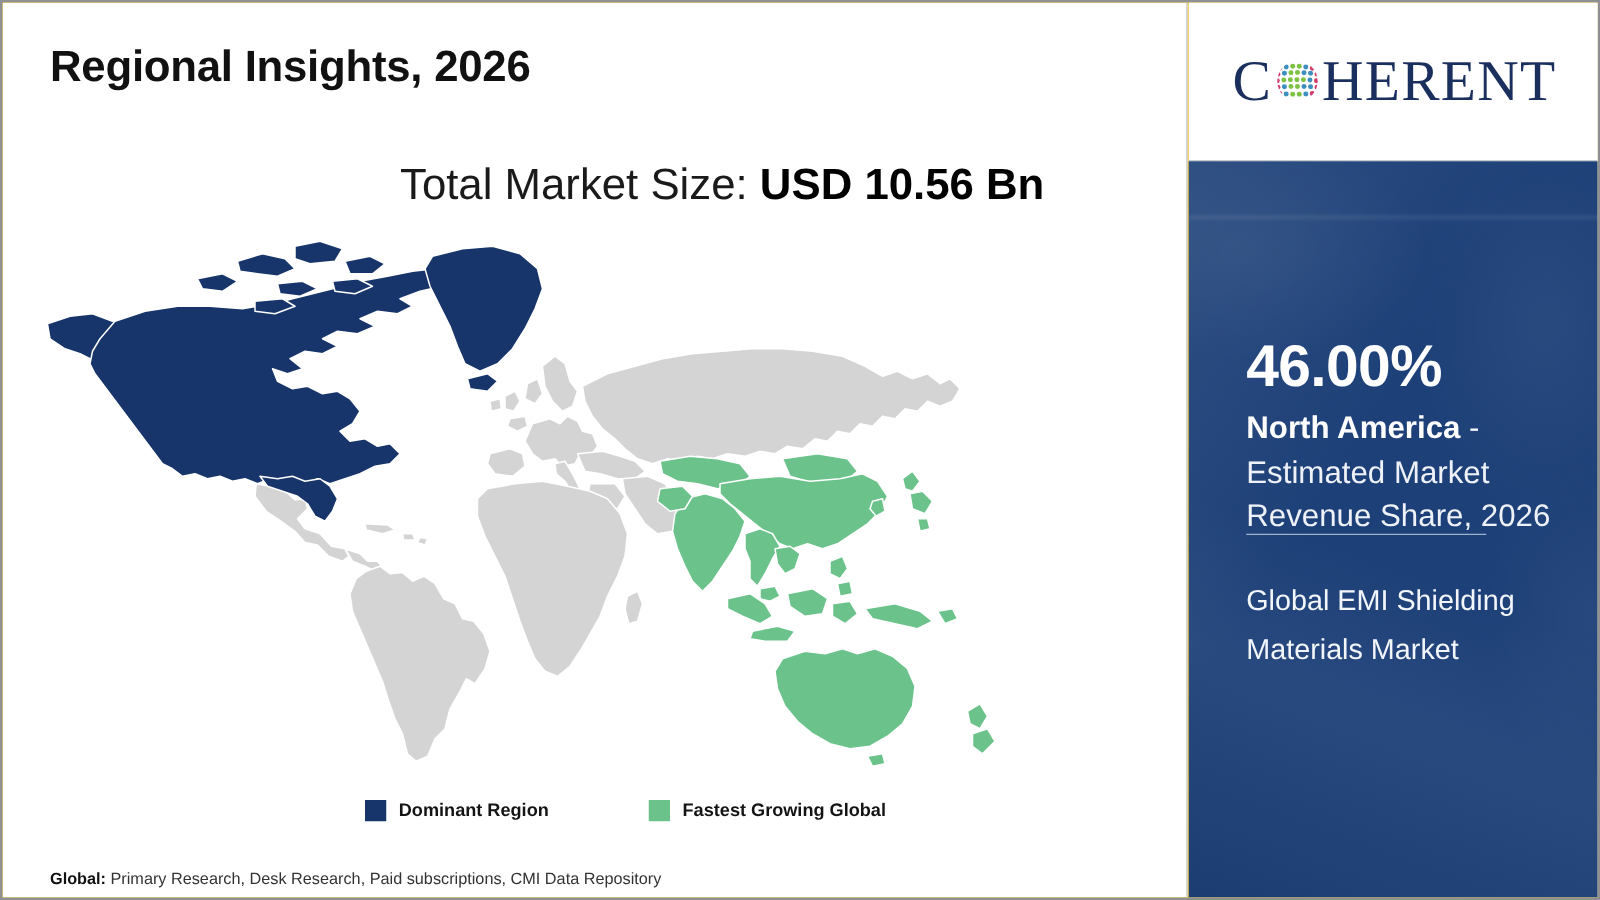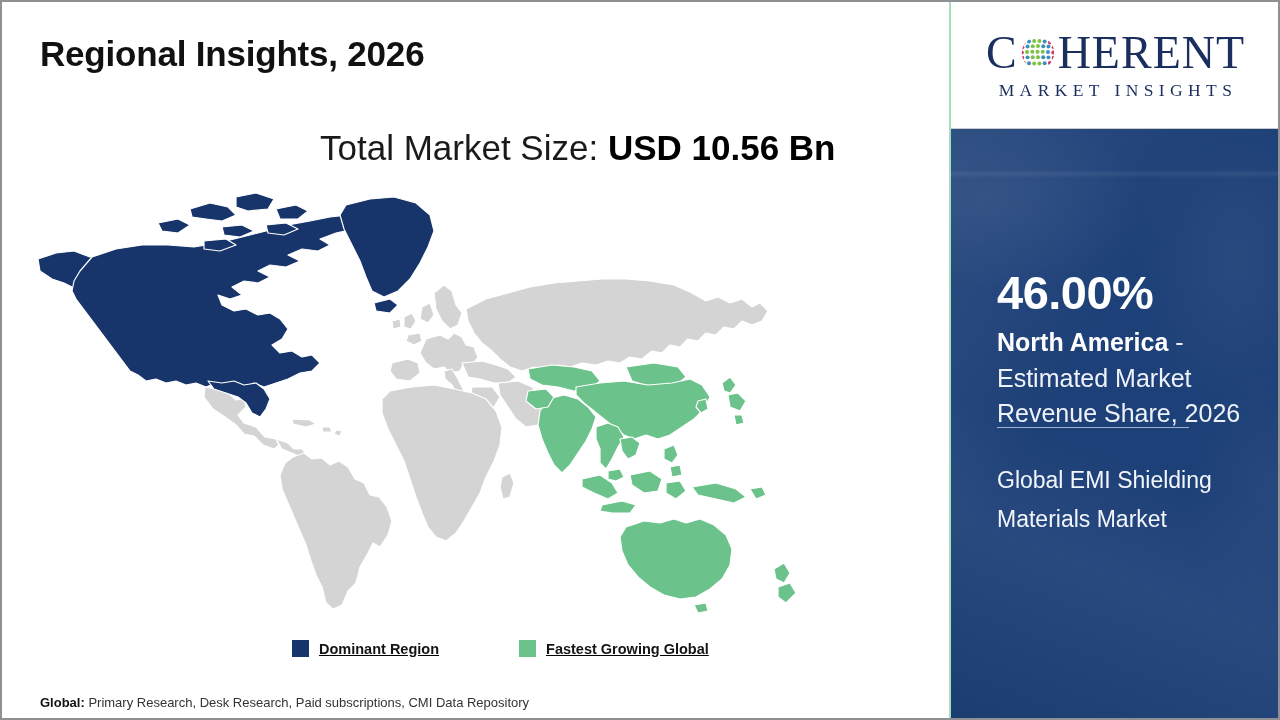--- a/index.html
+++ b/index.html
@@ -1,20 +1,20 @@
 <!DOCTYPE html>
 <html><head>
 <meta charset="utf-8">
 <style>
   html,body{margin:0;padding:0;background:#8a8a8a;}
   body{width:1280px;height:720px;overflow:hidden;font-family:"Liberation Sans",sans-serif;}
 
   .frame{
     position:relative;width:1280px;height:720px;box-sizing:border-box;
-    border:2px solid #8f9094;background:#86efac;overflow:hidden;
+    border:2px solid #8f9094;background:#eab308;overflow:hidden;
   }
 
   
   .left{
     position:absolute;left:0;top:0;width:948px;height:716px;background:#ffffff;
     border-right:1px solid #c9cacc;box-sizing:border-box;
   }
   .page-title{
     position:absolute;left:38px;top:32px;
     font-size:35px;font-weight:bold;color:#111111;letter-spacing:-0.2px;
@@ -26,21 +26,21 @@
   }
   .subtitle b{font-weight:bold;color:#000;}
 
   .mapwrap{position:absolute;left:28px;top:185px;width:800px;height:430px;}
   .mapwrap svg{width:100%;height:100%;display:block;}
 
   
   .legend{
     position:absolute;left:290px;top:638px;display:flex;align-items:center;gap:0;
   }
-  .legend-item{display:flex;align-items:center;text-decoration:underline;}
+  .legend-item{display:flex;align-items:center;}
   .legend-item + .legend-item{margin-left:80px;}
   .swatch{width:17px;height:17px;display:inline-block;}
   .sw-dom{background:#17356a;}
   .sw-fast{background:#6bc38b;}
   .legend-label{
     margin-left:10px;font-size:14.5px;font-weight:bold;color:#141414;white-space:nowrap;
   }
 
   
   .source{
@@ -284,21 +284,20 @@
                 <circle cx="16" cy="31" r="2.1" fill="#7dc242"></circle>
                   <circle cx="21.5" cy="31" r="2.1" fill="#7dc242"></circle>
                 <circle cx="27" cy="30.8" r="2.1" fill="#3d8fbf"></circle>
                   <circle cx="32.5" cy="30.4" r="2.1" fill="#d23c6a"></circle>
               </g>
             </g>
           </svg>
         </span>
         <span class="logo-word">HERENT</span>
       </div>
-      <div class="logo-sub">MARKET INSIGHTS</div>
     </div>
 
     <div class="bluepanel">
       <div class="tex tex1"></div>
       <div class="tex tex2"></div>
       <div class="tex tex3"></div>
       <div class="tex tex4"></div>
 
       <div class="panel-inner">
         <div class="stat-pct">46.00%</div>

